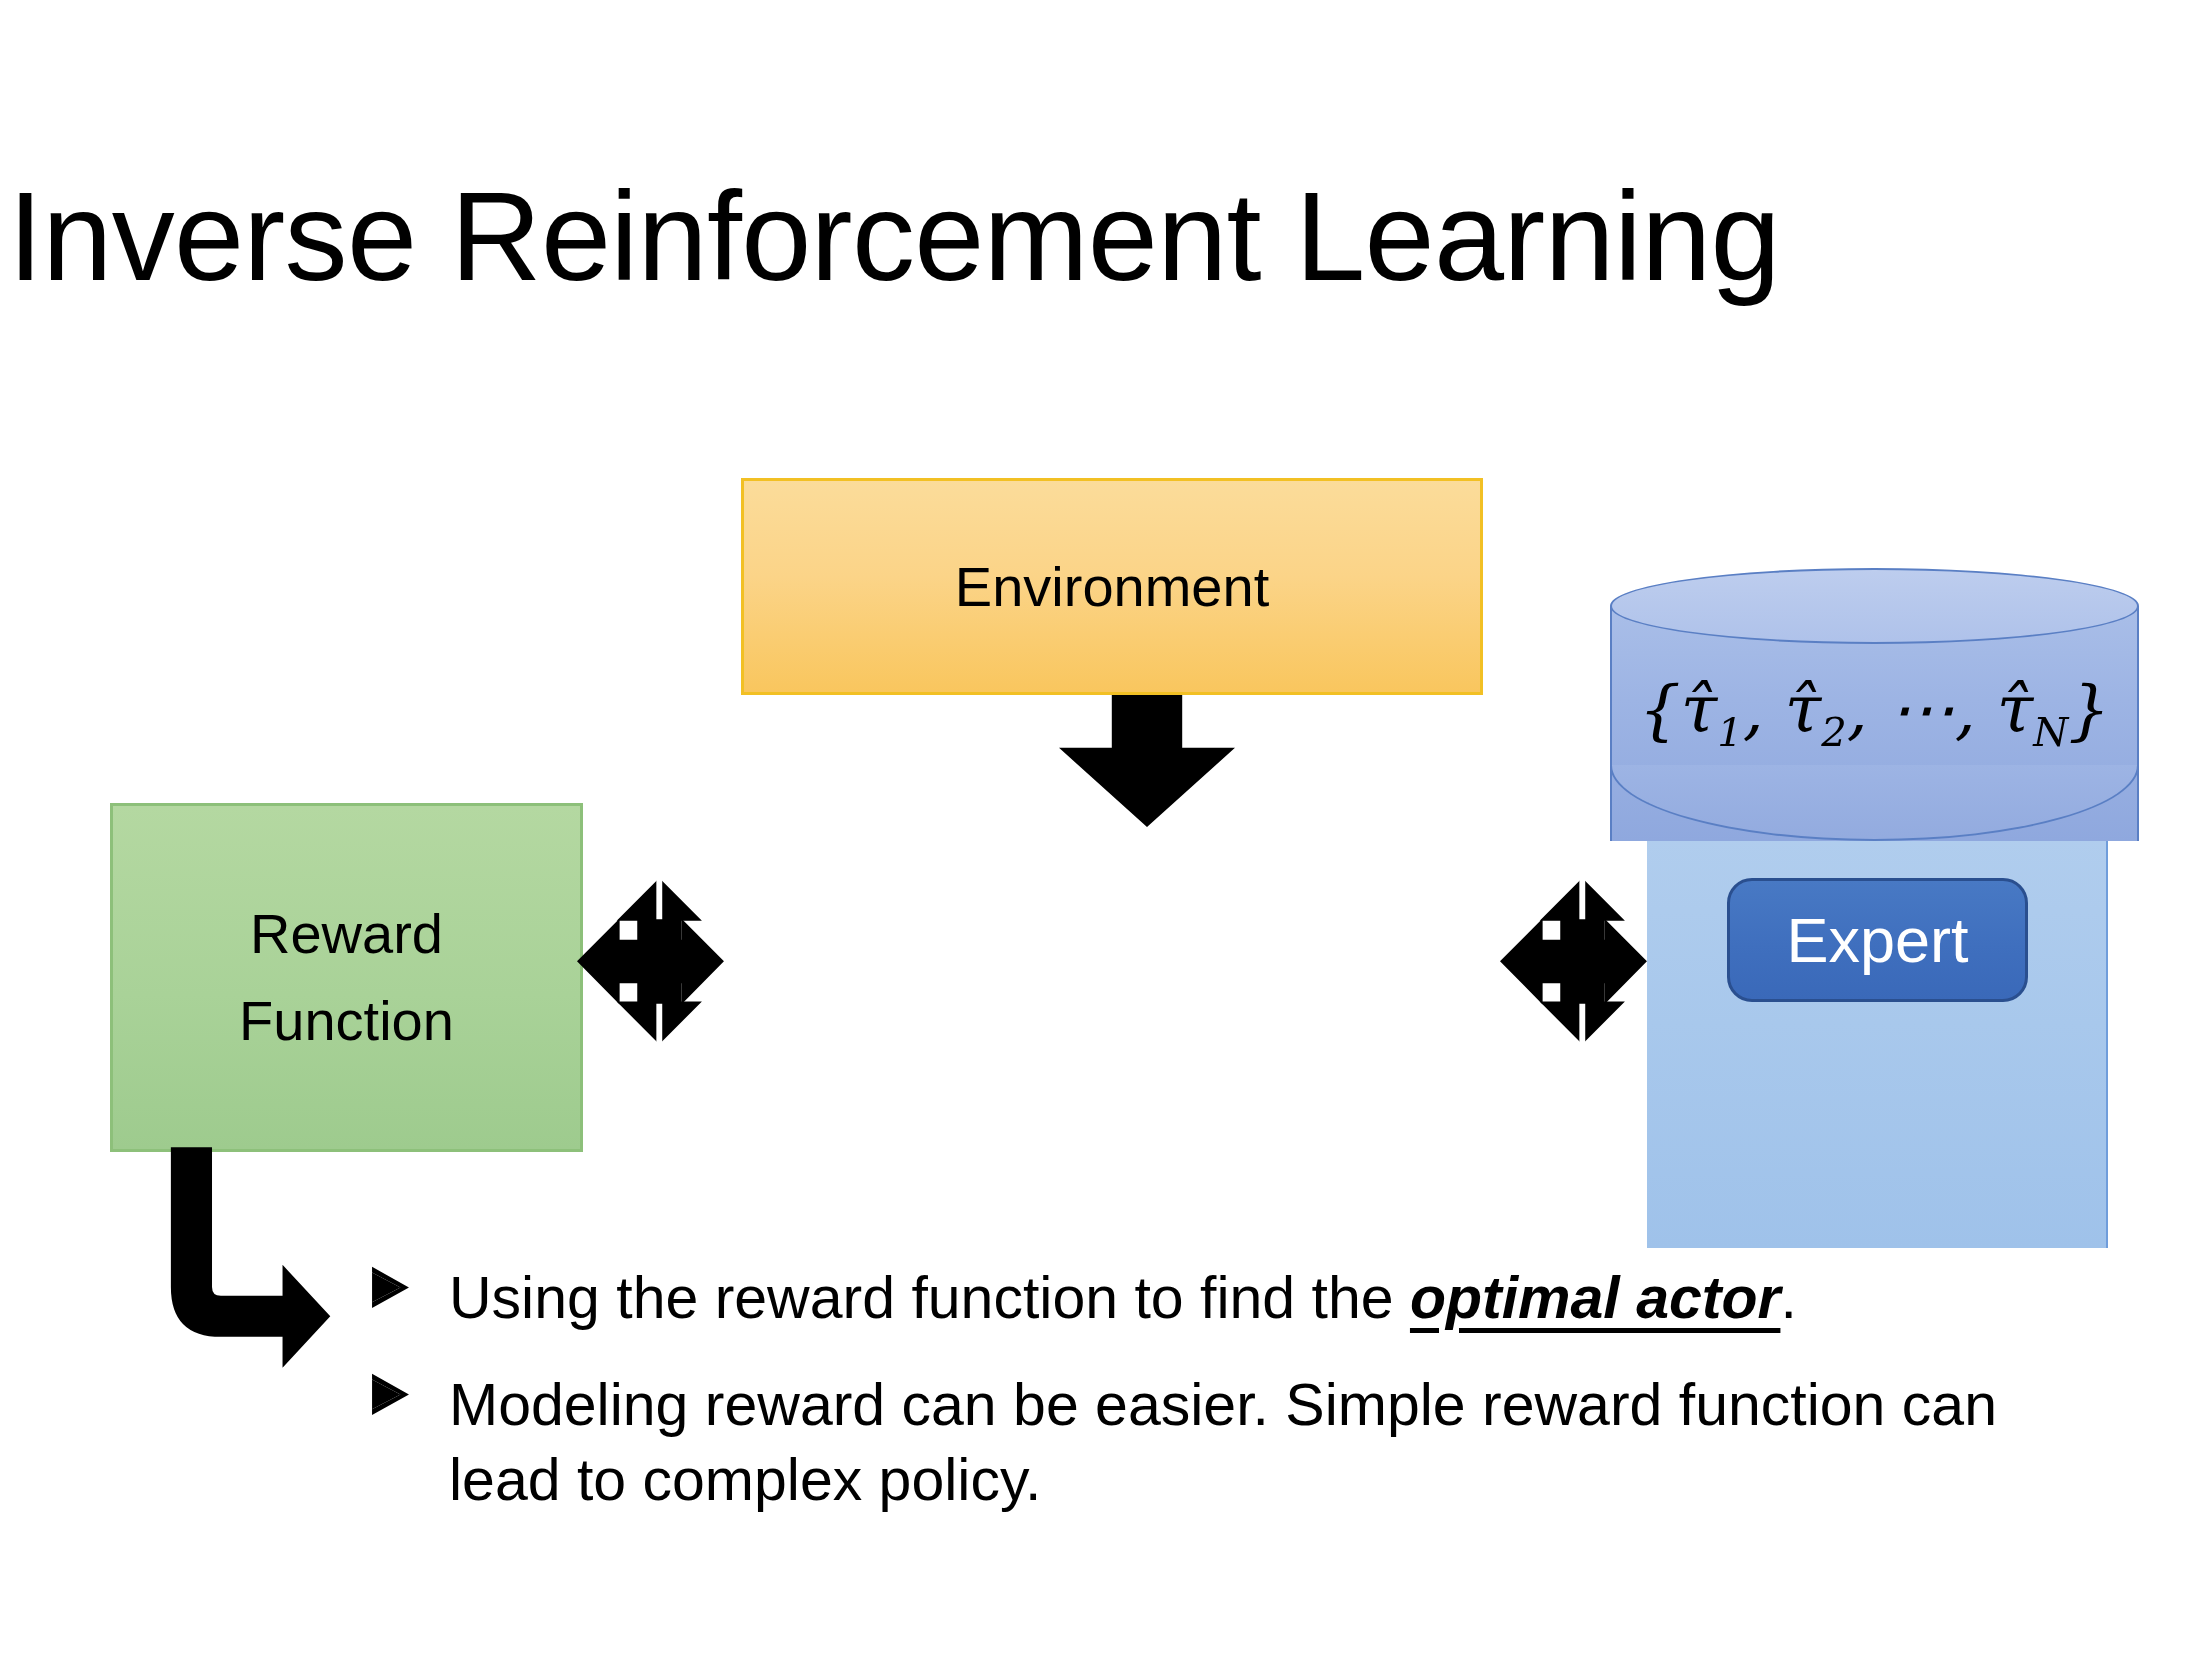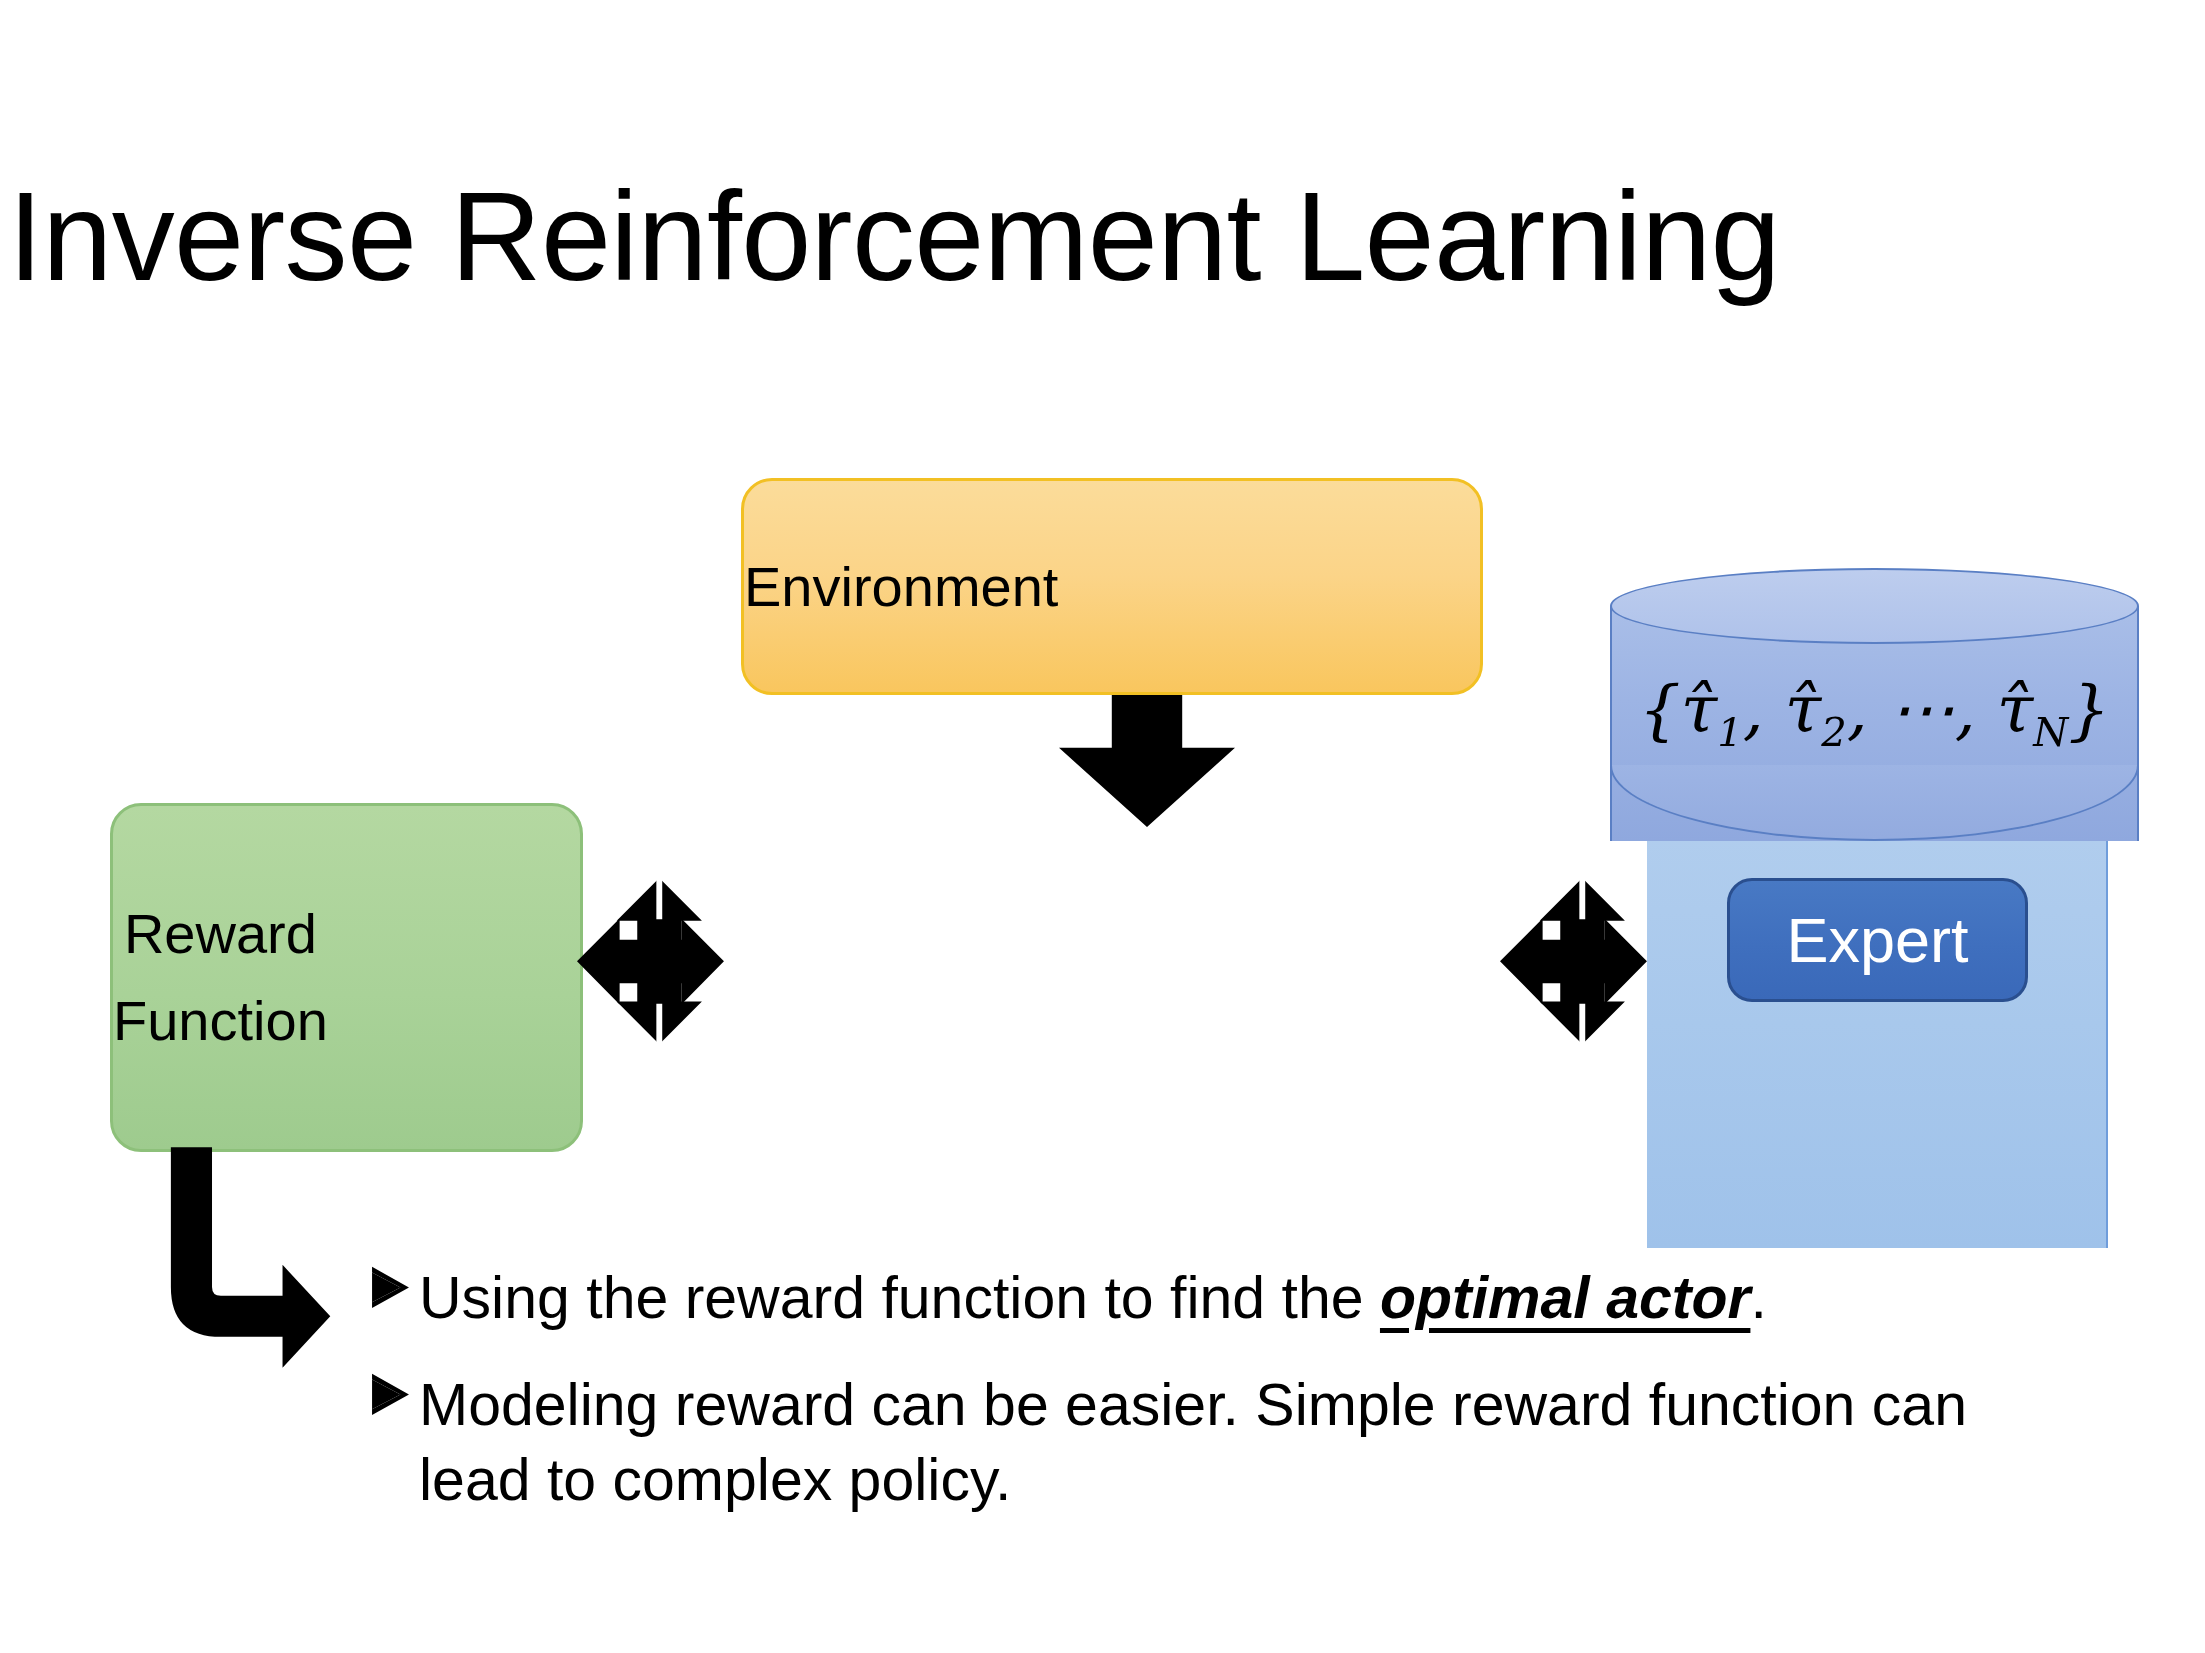--- a/index.html
+++ b/index.html
@@ -31,24 +31,23 @@
     color: #000;
     white-space: nowrap;
   }
 
   
   .pbox {
     position: absolute;
     box-sizing: border-box;
     display: flex;
     align-items: center;
-    justify-content: flex-start;
-    text-align: center;
-    color: #000;
-    border-radius: 31px;
+    justify-content: center;
+    text-align: center;
+    color: #000;
   }
   .pbox .ptext {
     font-size: 56px;
     line-height: 1.42;
     white-space: pre-line;
   }
 
   #env-box {
     left: 741px;
     top: 478px;
@@ -184,20 +183,21 @@
   #bullets {
     position: absolute;
     left: 362px;
     top: 1261px;
     width: 1720px;
   }
   .bullet-row {
     display: flex;
     align-items: flex-start;
     margin-bottom: 31px;
+    gap: 30px;
   }
   .bullet-mark {
     flex: 0 0 auto;
     width: 57px;
     padding-top: 4.4px;
   }
   .bullet-text {
     font-size: 59px;
     line-height: 1.28;
     color: #000;

